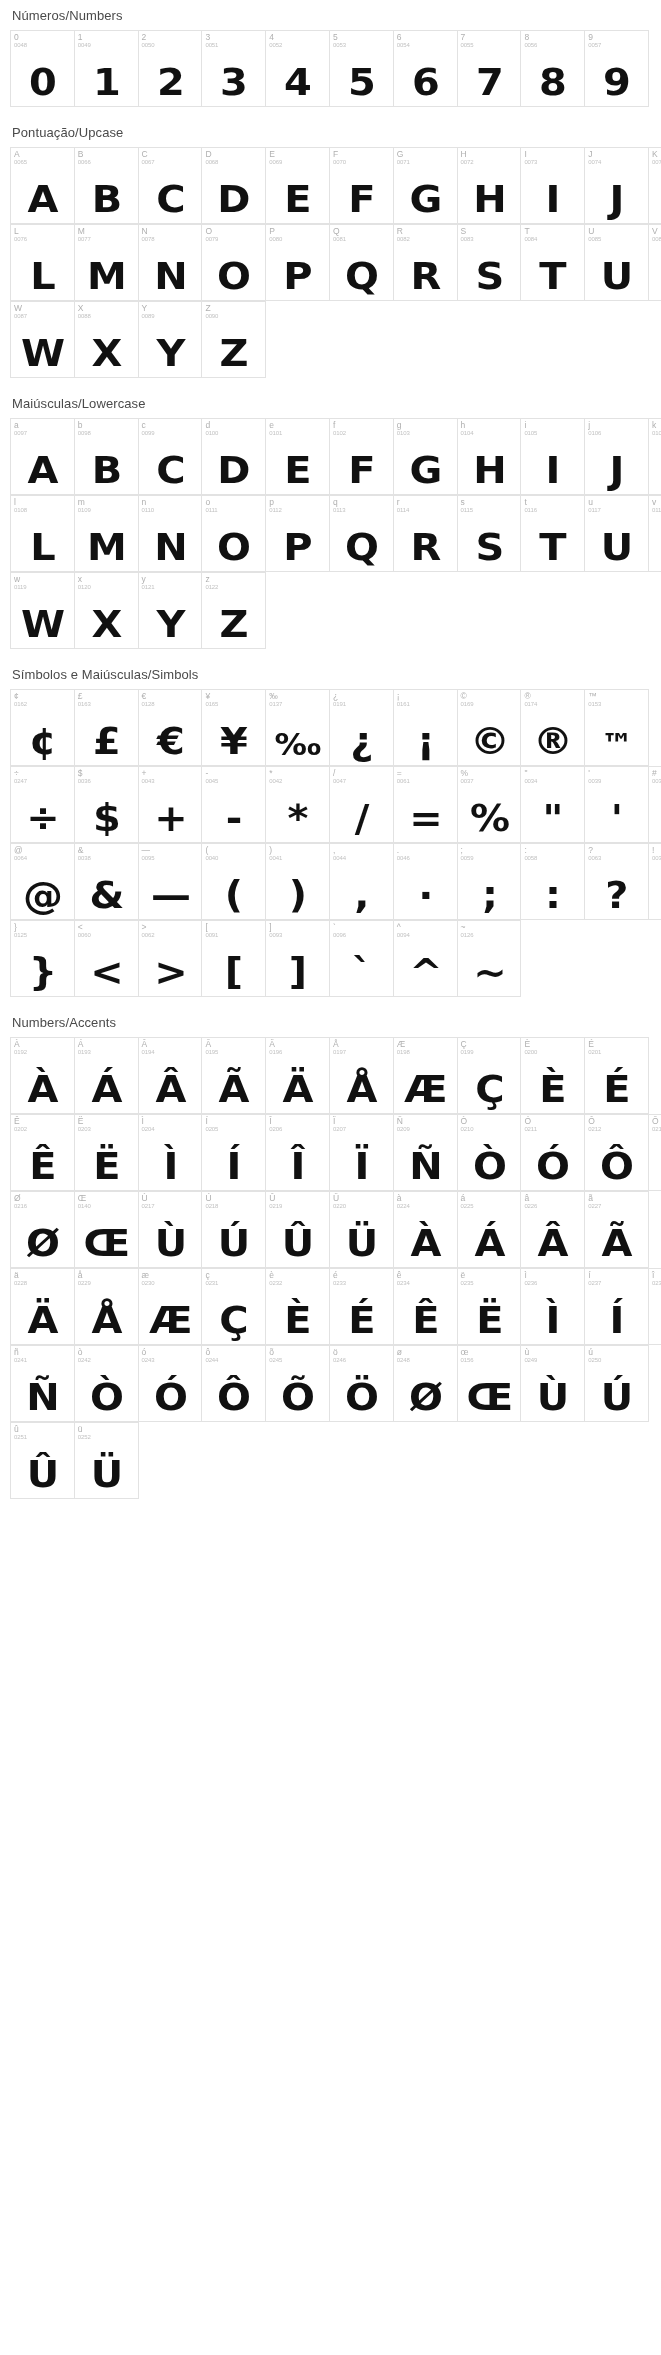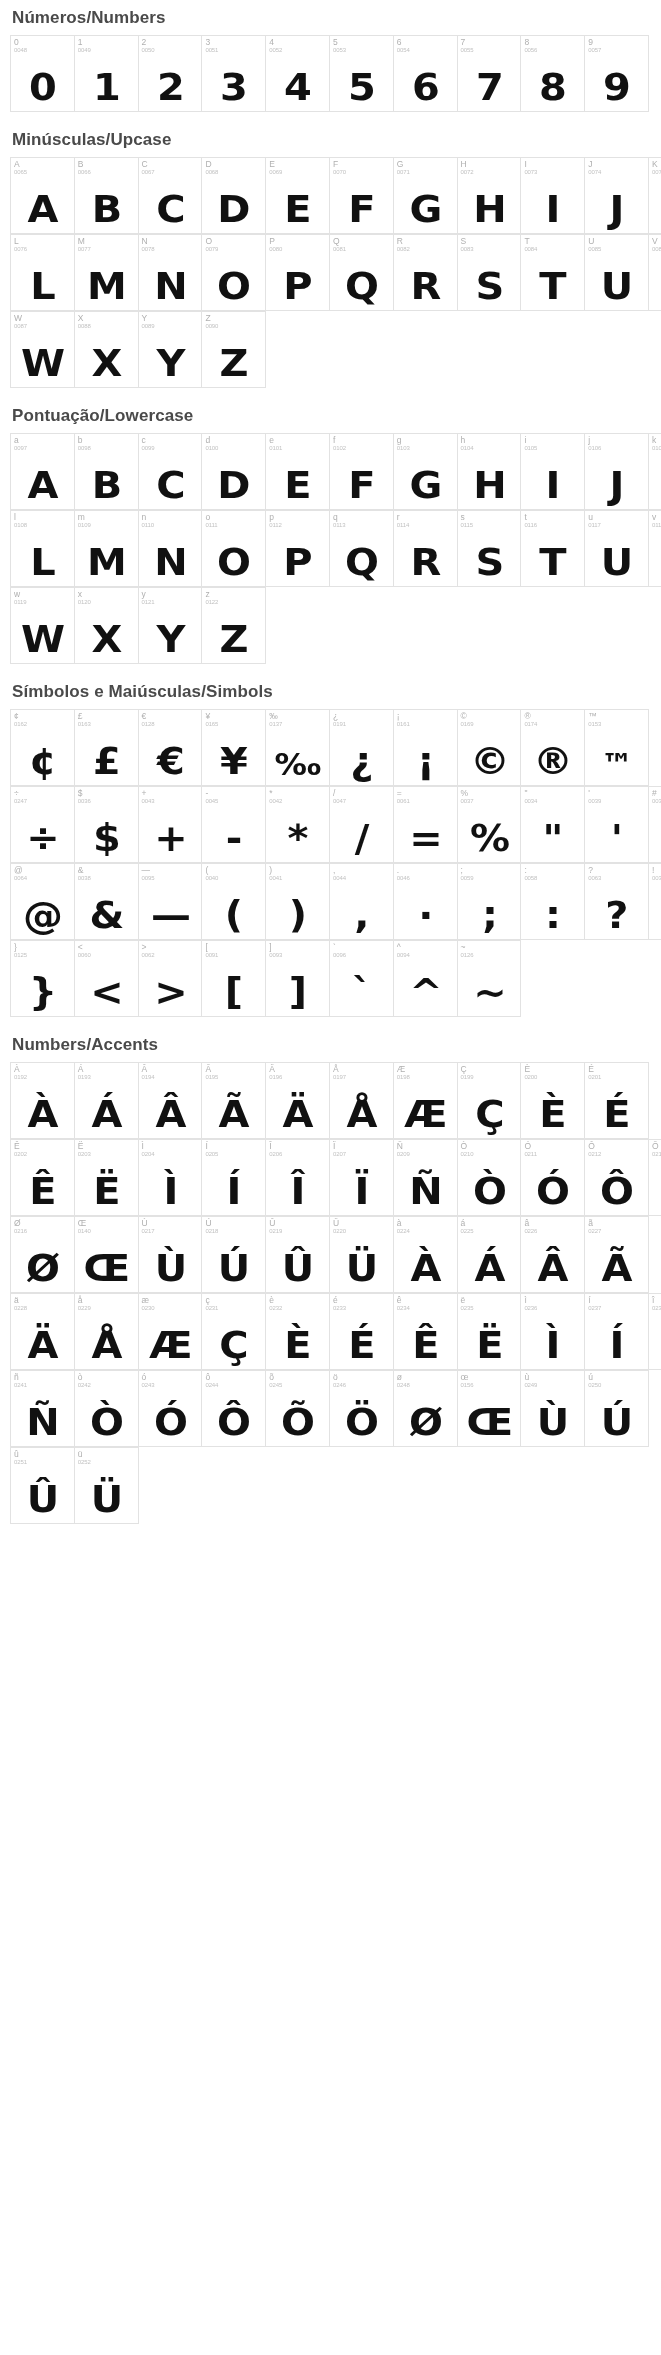--- a/index.html
+++ b/index.html
@@ -8,25 +8,24 @@
     background: #ffffff;
     font-family: "Liberation Sans", sans-serif;
   }
   body {
     width: 661px;
     min-height: 2355px;
     padding: 6px 10px 20px 10px;
     -webkit-font-smoothing: antialiased;
   }
   .section-title {
-    font-size: 17px;
+    font-size: 13px;
     color: #4a4a4a;
     margin: 18px 0 7px 2px;
     letter-spacing: 0.1px;
-    font-weight: bold;
   }
   .section-title.first { margin-top: 2px; }
 
   .grid {
     display: flex;
     flex-wrap: wrap;
     width: 100%;
   }
   .cell {
     width: 63.8px;
@@ -148,21 +147,21 @@
         </div>
         <div class="cell">
           <div class="meta">
             <span class="ch-label">9</span>
             <span class="code">0057</span>
           </div>
           <div class="glyph">9</div>
         </div>
       </div>
     </div>
-    <div class="section-title">Minúsculas/Upcase</div>
+    <div class="section-title">Pontuação/Upcase</div>
     <div class="grid">
       <div class="row">
         <div class="cell">
           <div class="meta">
             <span class="ch-label">A</span>
             <span class="code">0065</span>
           </div>
           <div class="glyph">A</div>
         </div>
         <div class="cell">
@@ -339,21 +338,21 @@
         </div>
         <div class="cell">
           <div class="meta">
             <span class="ch-label">Z</span>
             <span class="code">0090</span>
           </div>
           <div class="glyph">Z</div>
         </div>
       </div>
     </div>
-    <div class="section-title">Pontuação/Lowercase</div>
+    <div class="section-title">Maiúsculas/Lowercase</div>
     <div class="grid">
       <div class="row">
         <div class="cell">
           <div class="meta">
             <span class="ch-label">a</span>
             <span class="code">0097</span>
           </div>
           <div class="glyph">A</div>
         </div>
         <div class="cell">

